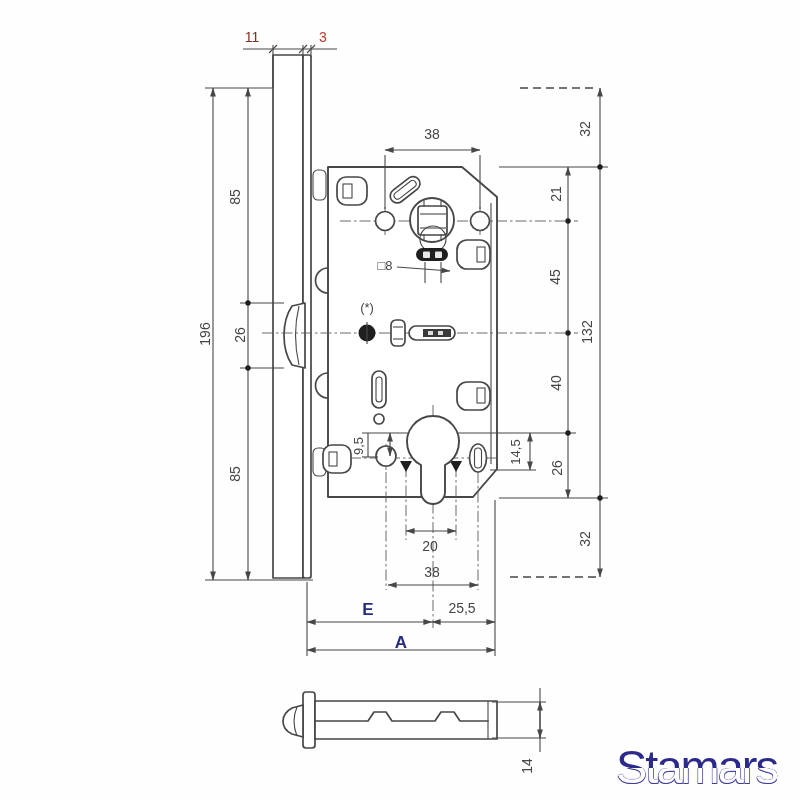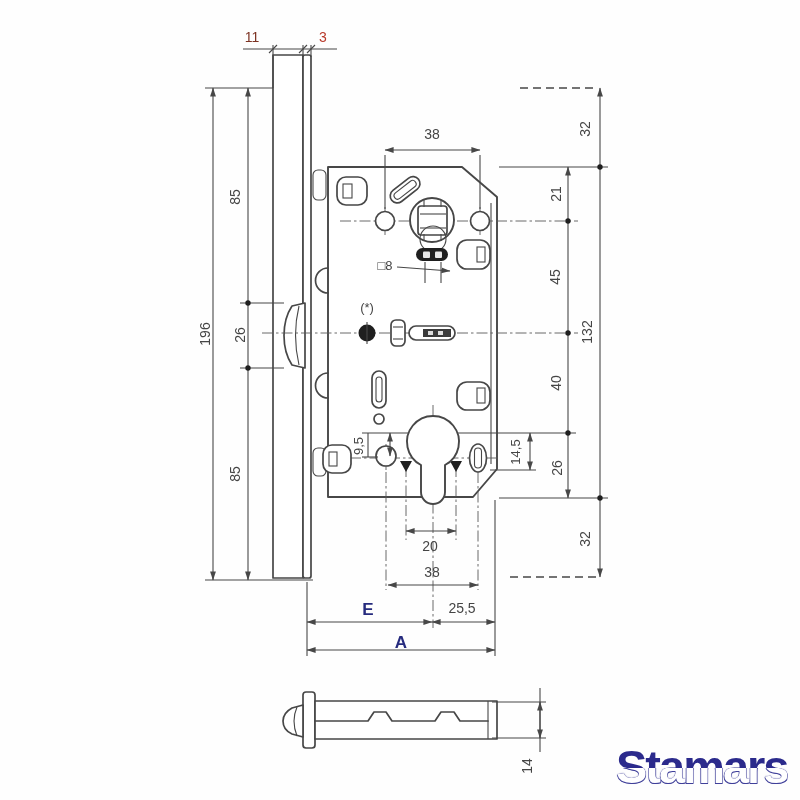--- a/index.html
+++ b/index.html
@@ -11,21 +11,21 @@
   .sfb{stroke:#474747;stroke-width:1.9;fill:#ffffff;stroke-linejoin:round;}
   .s2{stroke:#474747;stroke-width:1.1;fill:none;}
   .cl{stroke:#5a5a5a;stroke-width:0.9;fill:none;stroke-dasharray:11 3 2.5 3;}
   .dsh{stroke:#474747;stroke-width:1.6;fill:none;stroke-dasharray:8 5;}
   .blk{fill:#1f1f1f;stroke:none;}
   .sm{font-size:13px;}
   .red1{fill:#7c3222;}
   .red2{fill:#b8392a;}
   .navy{fill:#262b7e;font-weight:bold;font-size:17px;}
   .logo{position:absolute;left:616px;top:741px;width:184px;height:56px;overflow:hidden;
-        font-weight:bold;font-size:47px;letter-spacing:-2px;line-height:52px;white-space:nowrap;}
+        font-weight:normal;font-size:47px;letter-spacing:-2px;line-height:52px;white-space:nowrap;}
   .logo .base{position:absolute;left:0;top:0;color:#2b2a8c;}
   .logo .shine{position:absolute;left:0;top:0;color:#ffffff;clip-path:inset(52% 0 0 0);
         text-shadow:0 0 1.2px #40409a, 0.6px 0.6px 0 #40409a, -0.6px 0.6px 0 #40409a;}
 </style>
 </head>
 <body>
 
 <svg width="800" height="800" viewBox="0 0 800 800">
   <defs>
     <marker id="arr" markerWidth="10" markerHeight="8" refX="8.6" refY="3.5" orient="auto-start-reverse" markerUnits="userSpaceOnUse">

